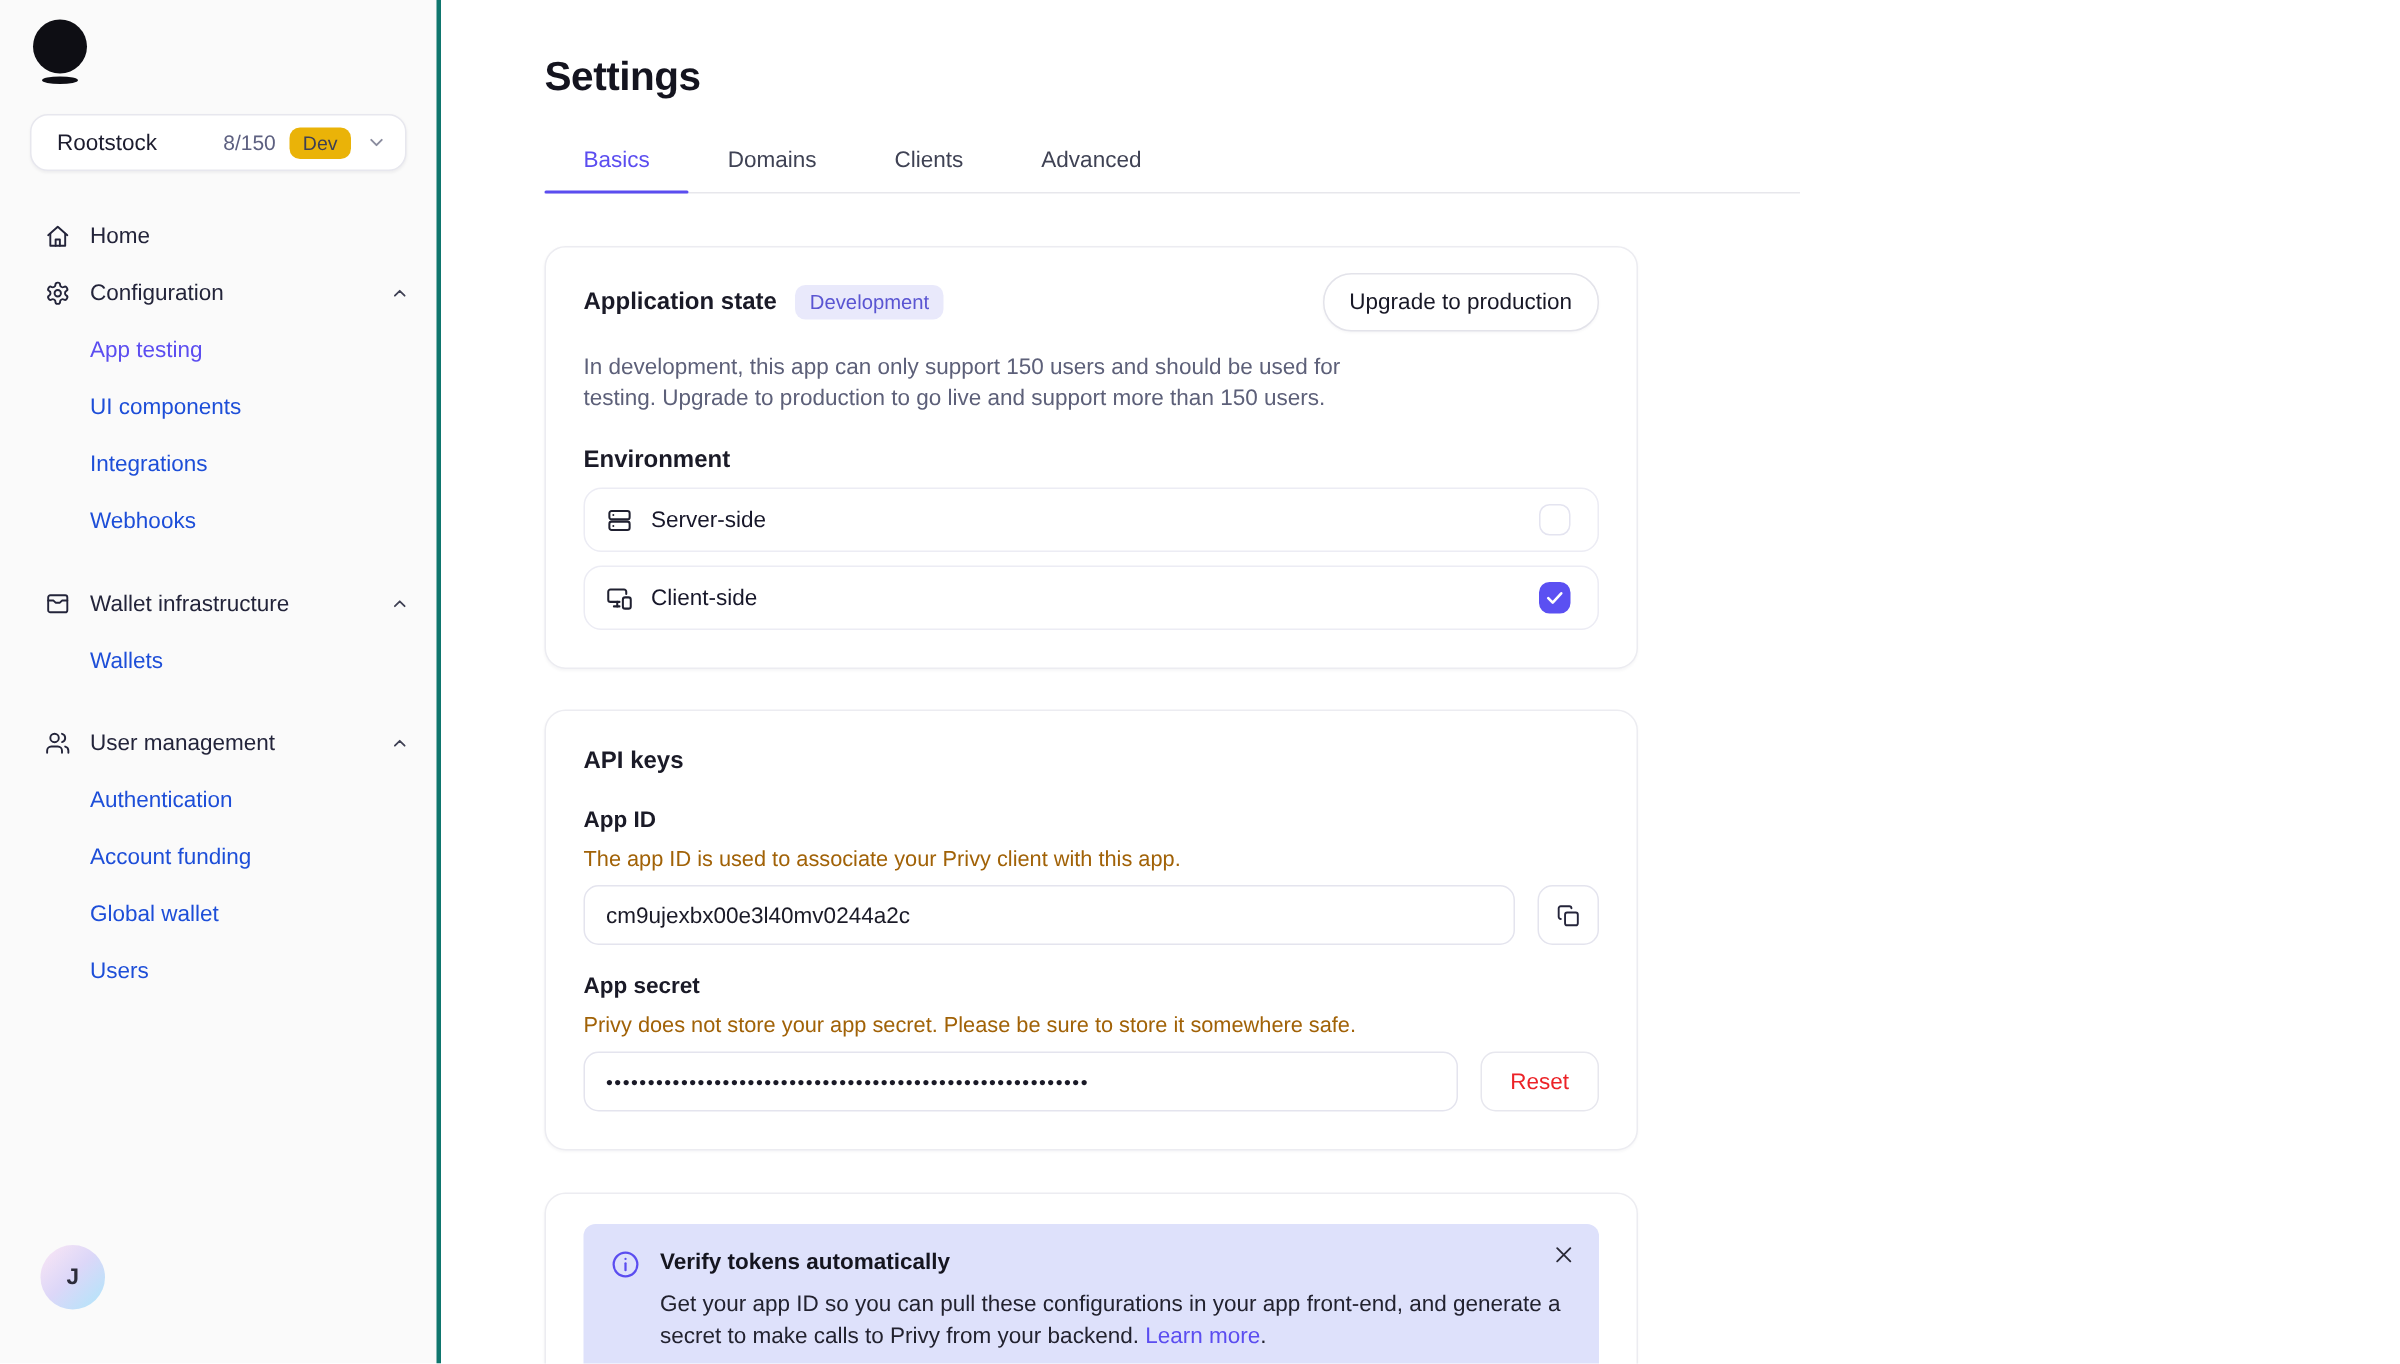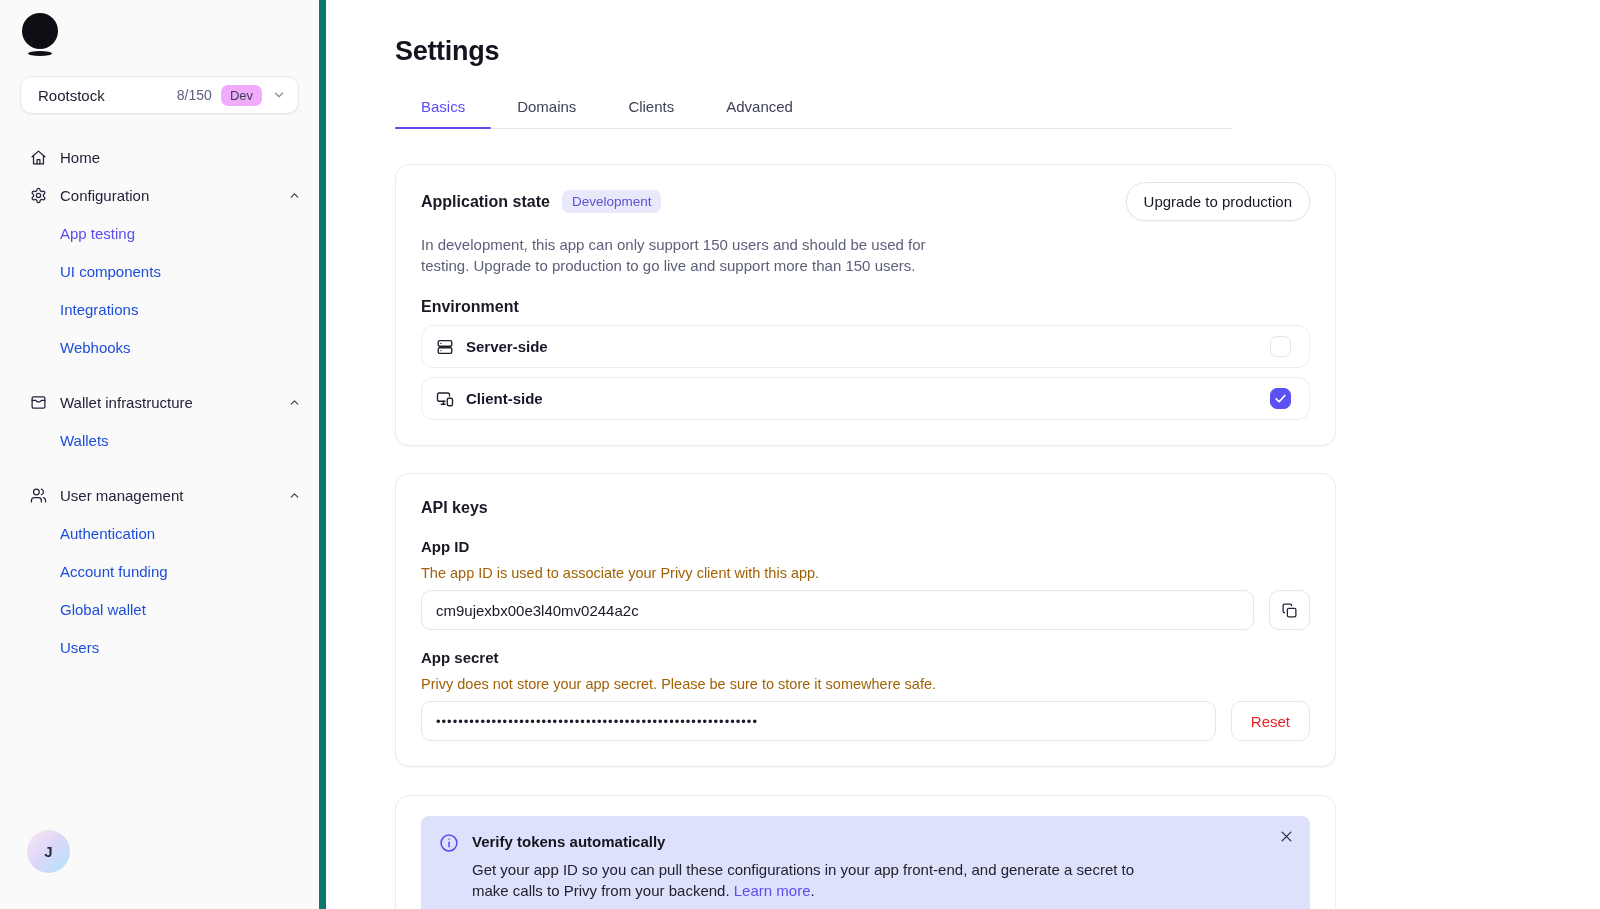--- a/index.html
+++ b/index.html
@@ -1,32 +1,32 @@
 <!DOCTYPE html>
 <html><head>
 <meta charset="utf-8">
 <style>
   * { margin:0; padding:0; box-sizing:border-box; }
   html,body { width:1600px; height:909px; overflow:hidden; background:#fff;
     font-family:"Liberation Sans", sans-serif; color:#1b1b28; }
   .root { display:flex; width:1600px; height:909px; }
 
   
-  .sidebar { position:relative; width:326px; height:909px; background:#fafafa;
-    border-right:7px solid #0f766e; flex-shrink:0; }
+  .sidebar { position:relative; width:294px; height:909px; background:#fafafa;
+    border-right:3px solid #0f766e; flex-shrink:0; }
   .logo-wrap { padding:13px 0 0 22px; }
   .logo-circle { width:36px; height:36px; background:#0e0e14; border-radius:50%; }
   .logo-chin { width:24px; height:5px; background:#0e0e14; border-radius:50%; margin:2px 0 0 6px; }
 
   .app-selector { display:flex; align-items:center; margin:20px 20px 0 20px; height:38px;
     background:#fff; border:1px solid #e7e7ee; border-radius:12px; padding:0 12px 0 17px;
     box-shadow:0 1px 2px rgba(20,20,40,.05); cursor:pointer; }
   .app-selector .app-name { font-size:15px; font-weight:500; color:#1c1c2e; flex:1; }
   .app-selector .usage { font-size:14px; color:#5d6080; margin-right:9px; }
-  .dev-badge { background:#f0abfc; color:#3d3f55; font-size:13px; font-weight:500;
+  .dev-badge { background:#eab308; color:#3d3f55; font-size:13px; font-weight:500;
     padding:3px 9px; border-radius:7px; margin-right:10px; }
   .chev { display:inline-flex; align-items:center; color:#8a8c9e; }
 
   nav { margin-top:24px; }
   .nav-item { display:flex; align-items:center; height:38px; padding:0 18px 0 30px;
     font-size:15px; color:#23243a; cursor:pointer; }
   .nav-item .nicon { width:17px; height:17px; margin-right:13px; display:inline-flex;
     align-items:center; color:#23243a; }
   .nav-item .nlabel { flex:1; font-weight:400; }
   .nav-item .chev { margin-left:auto; color:#3f4154; }
@@ -44,41 +44,41 @@
   .main { flex:1; padding:36px 0 0 69px; }
   .page-title { font-size:27px; font-weight:700; letter-spacing:-.3px; color:#14141f; }
 
   .tabs { display:flex; margin-top:31px; width:837px; border-bottom:1px solid #e7e7ec; }
   .tab { padding:0 26px 13px 26px; font-size:15px; font-weight:500; color:#3f4254;
     cursor:pointer; position:relative; }
   .tab.active { color:#5b4df0; }
   .tab.active::after { content:""; position:absolute; left:0; right:0; bottom:-1px;
     height:2px; background:#5b4df0; border-radius:1px; }
 
-  .card { width:941px; background:#fff; border:1px solid #ececf1; border-radius:14px;
+  .card { width:729px; background:#fff; border:1px solid #ececf1; border-radius:14px;
     box-shadow:0 1px 2px rgba(18,18,40,.04); padding:25px; }
   .card1 { margin-top:35px; }
   .card2 { margin-top:27px; }
   .card3 { margin-top:28px; padding:20px 25px; height:200px; }
 
   .state-row { display:flex; align-items:flex-start; }
   .state-left { display:flex; align-items:center; gap:12px; }
   .card-heading { font-size:16px; font-weight:600; color:#1a1a27; }
   .state-badge { background:#e9e9fb; color:#5a55d2; font-size:13.5px; font-weight:500;
     padding:4px 10px; border-radius:7px; }
   .upgrade-btn { margin-left:auto; margin-top:-8px; background:#fff; border:1px solid #e3e3ea;
     border-radius:19px; padding:10px 17px; font-size:15px; font-weight:500; color:#181826;
     cursor:pointer; box-shadow:0 1px 2px rgba(20,20,40,.04); font-family:inherit; }
   .state-desc { margin-top:13px; font-size:15px; line-height:21px; color:#5d6079; max-width:530px; }
 
   .env-label { margin-top:22px; font-size:16px; font-weight:600; color:#1a1a27; }
   .env-row { display:flex; align-items:center; height:43px; border:1px solid #ececf4;
     border-radius:12px; margin-top:9px; padding:0 18px 0 14px; cursor:pointer; }
   .env-row .eicon { width:18px; height:18px; margin-right:12px; display:inline-flex; color:#1f2030; }
-  .env-row .elabel { font-size:15px; color:#17172a;font-weight:bold; }
+  .env-row .elabel { font-size:15px; color:#17172a; }
   .checkbox { margin-left:auto; width:21px; height:21px; border-radius:7px;
     border:1.5px solid #e4e4f0; background:#fff; display:flex; align-items:center;
     justify-content:center; }
   .env-row.checked .checkbox { background:#5b50f2; border-color:#5b50f2; }
   .checkbox svg { display:none; }
   .env-row.checked .checkbox svg { display:block; }
 
   .field-label { font-size:15px; font-weight:600; color:#1a1a27; }
   .field-desc { margin-top:10px; font-size:14.5px; color:#a16207; }
   .mt20 { margin-top:21px; }

